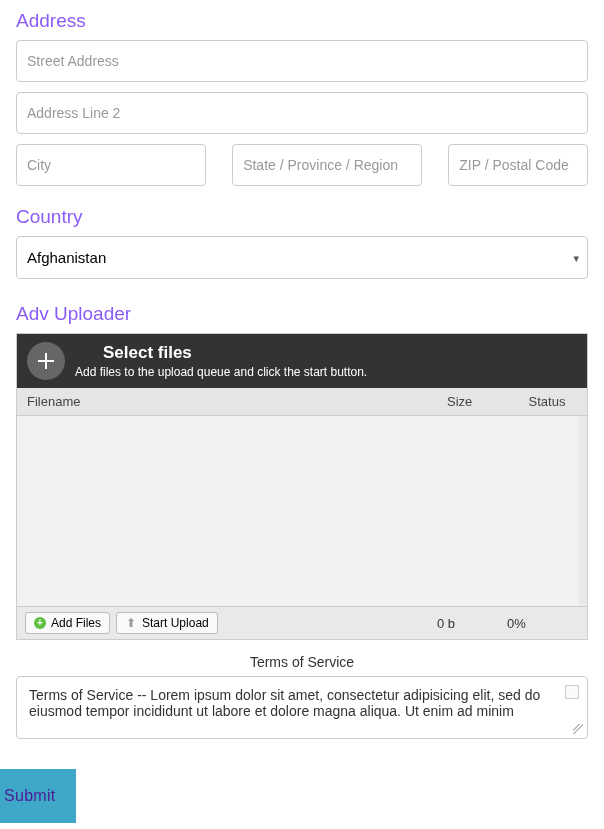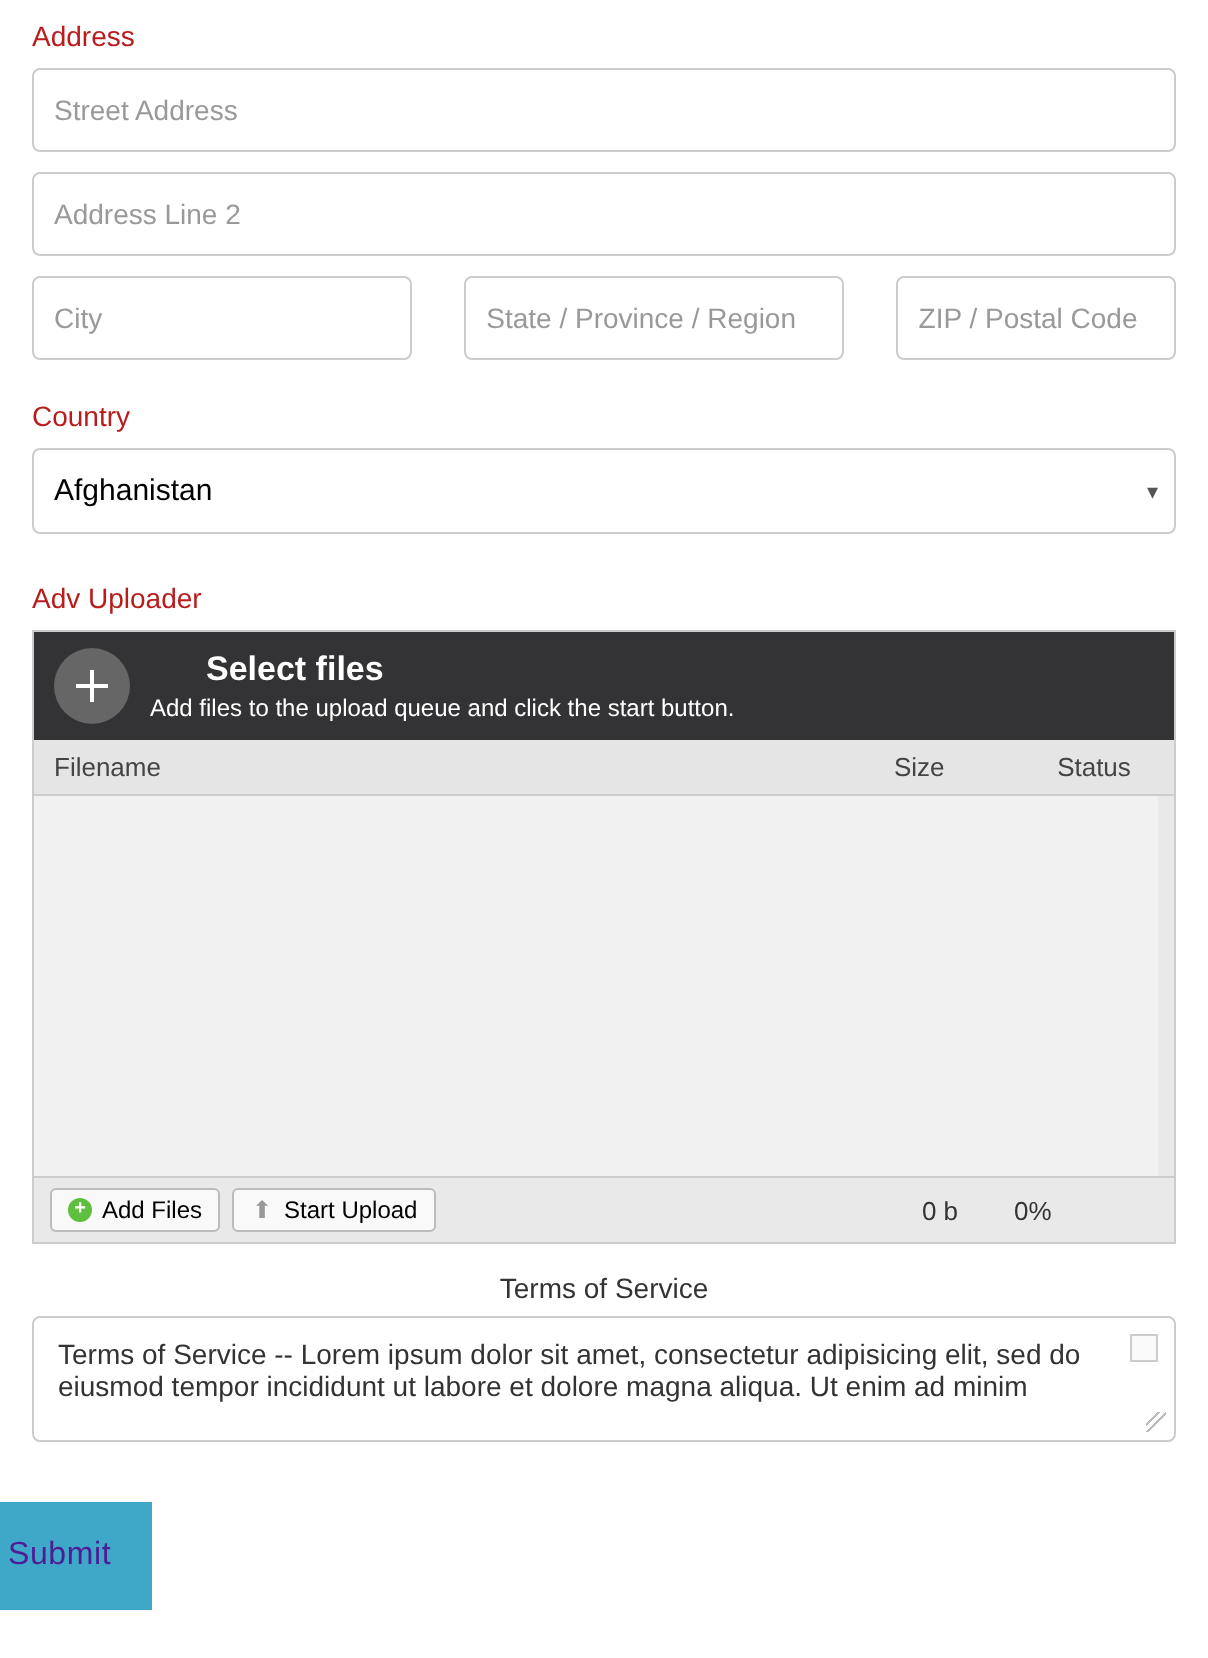--- a/index.html
+++ b/index.html
@@ -9,22 +9,22 @@
       font-family: -apple-system, BlinkMacSystemFont, "Helvetica Neue", Arial, sans-serif;
       font-size: 14px;
       color: #333;
       background: #fff;
       width: 604px;
     }
     .form-section { padding: 0 16px; }
     .field-label {
       display: block;
       margin: 10px 0 8px 0;
-      font-size: 14px;
-      color: #b91c1c;
+      font-size: 19px;
+      color: #8b5cf6;
     }
     .text-input {
       width: 100%;
       padding: 12px 10px;
       border: 1px solid #ccc;
       border-radius: 4px;
       font-size: 14px;
       color: #c2410c;
       margin-bottom: 10px;
     }
@@ -116,21 +116,21 @@
     .icon-add {
       width: 12px; height: 12px; border-radius: 50%; background: #5fbf3f;
       display: inline-flex; align-items: center; justify-content: center;
       color: #fff; font-size: 10px; font-weight: bold; line-height: 1;
     }
     .icon-up {
       width: 12px; height: 12px;
       display: inline-flex; align-items: center; justify-content: center;
       color: #999;
     }
-    .footer-size { width: 70px; text-align: center; padding-right:4px; }
+    .footer-size { width: 70px; text-align: left; padding-right:4px; }
     .footer-status { width: 80px; text-align: left; padding-right:4px; }
     .tos-label {
       text-align: center;
       font-size: 14px;
       color: #333;
       margin: 4px 0 6px 0;
     }
     .tos-box {
       margin: 0 16px;
       border: 1px solid #ccc;

